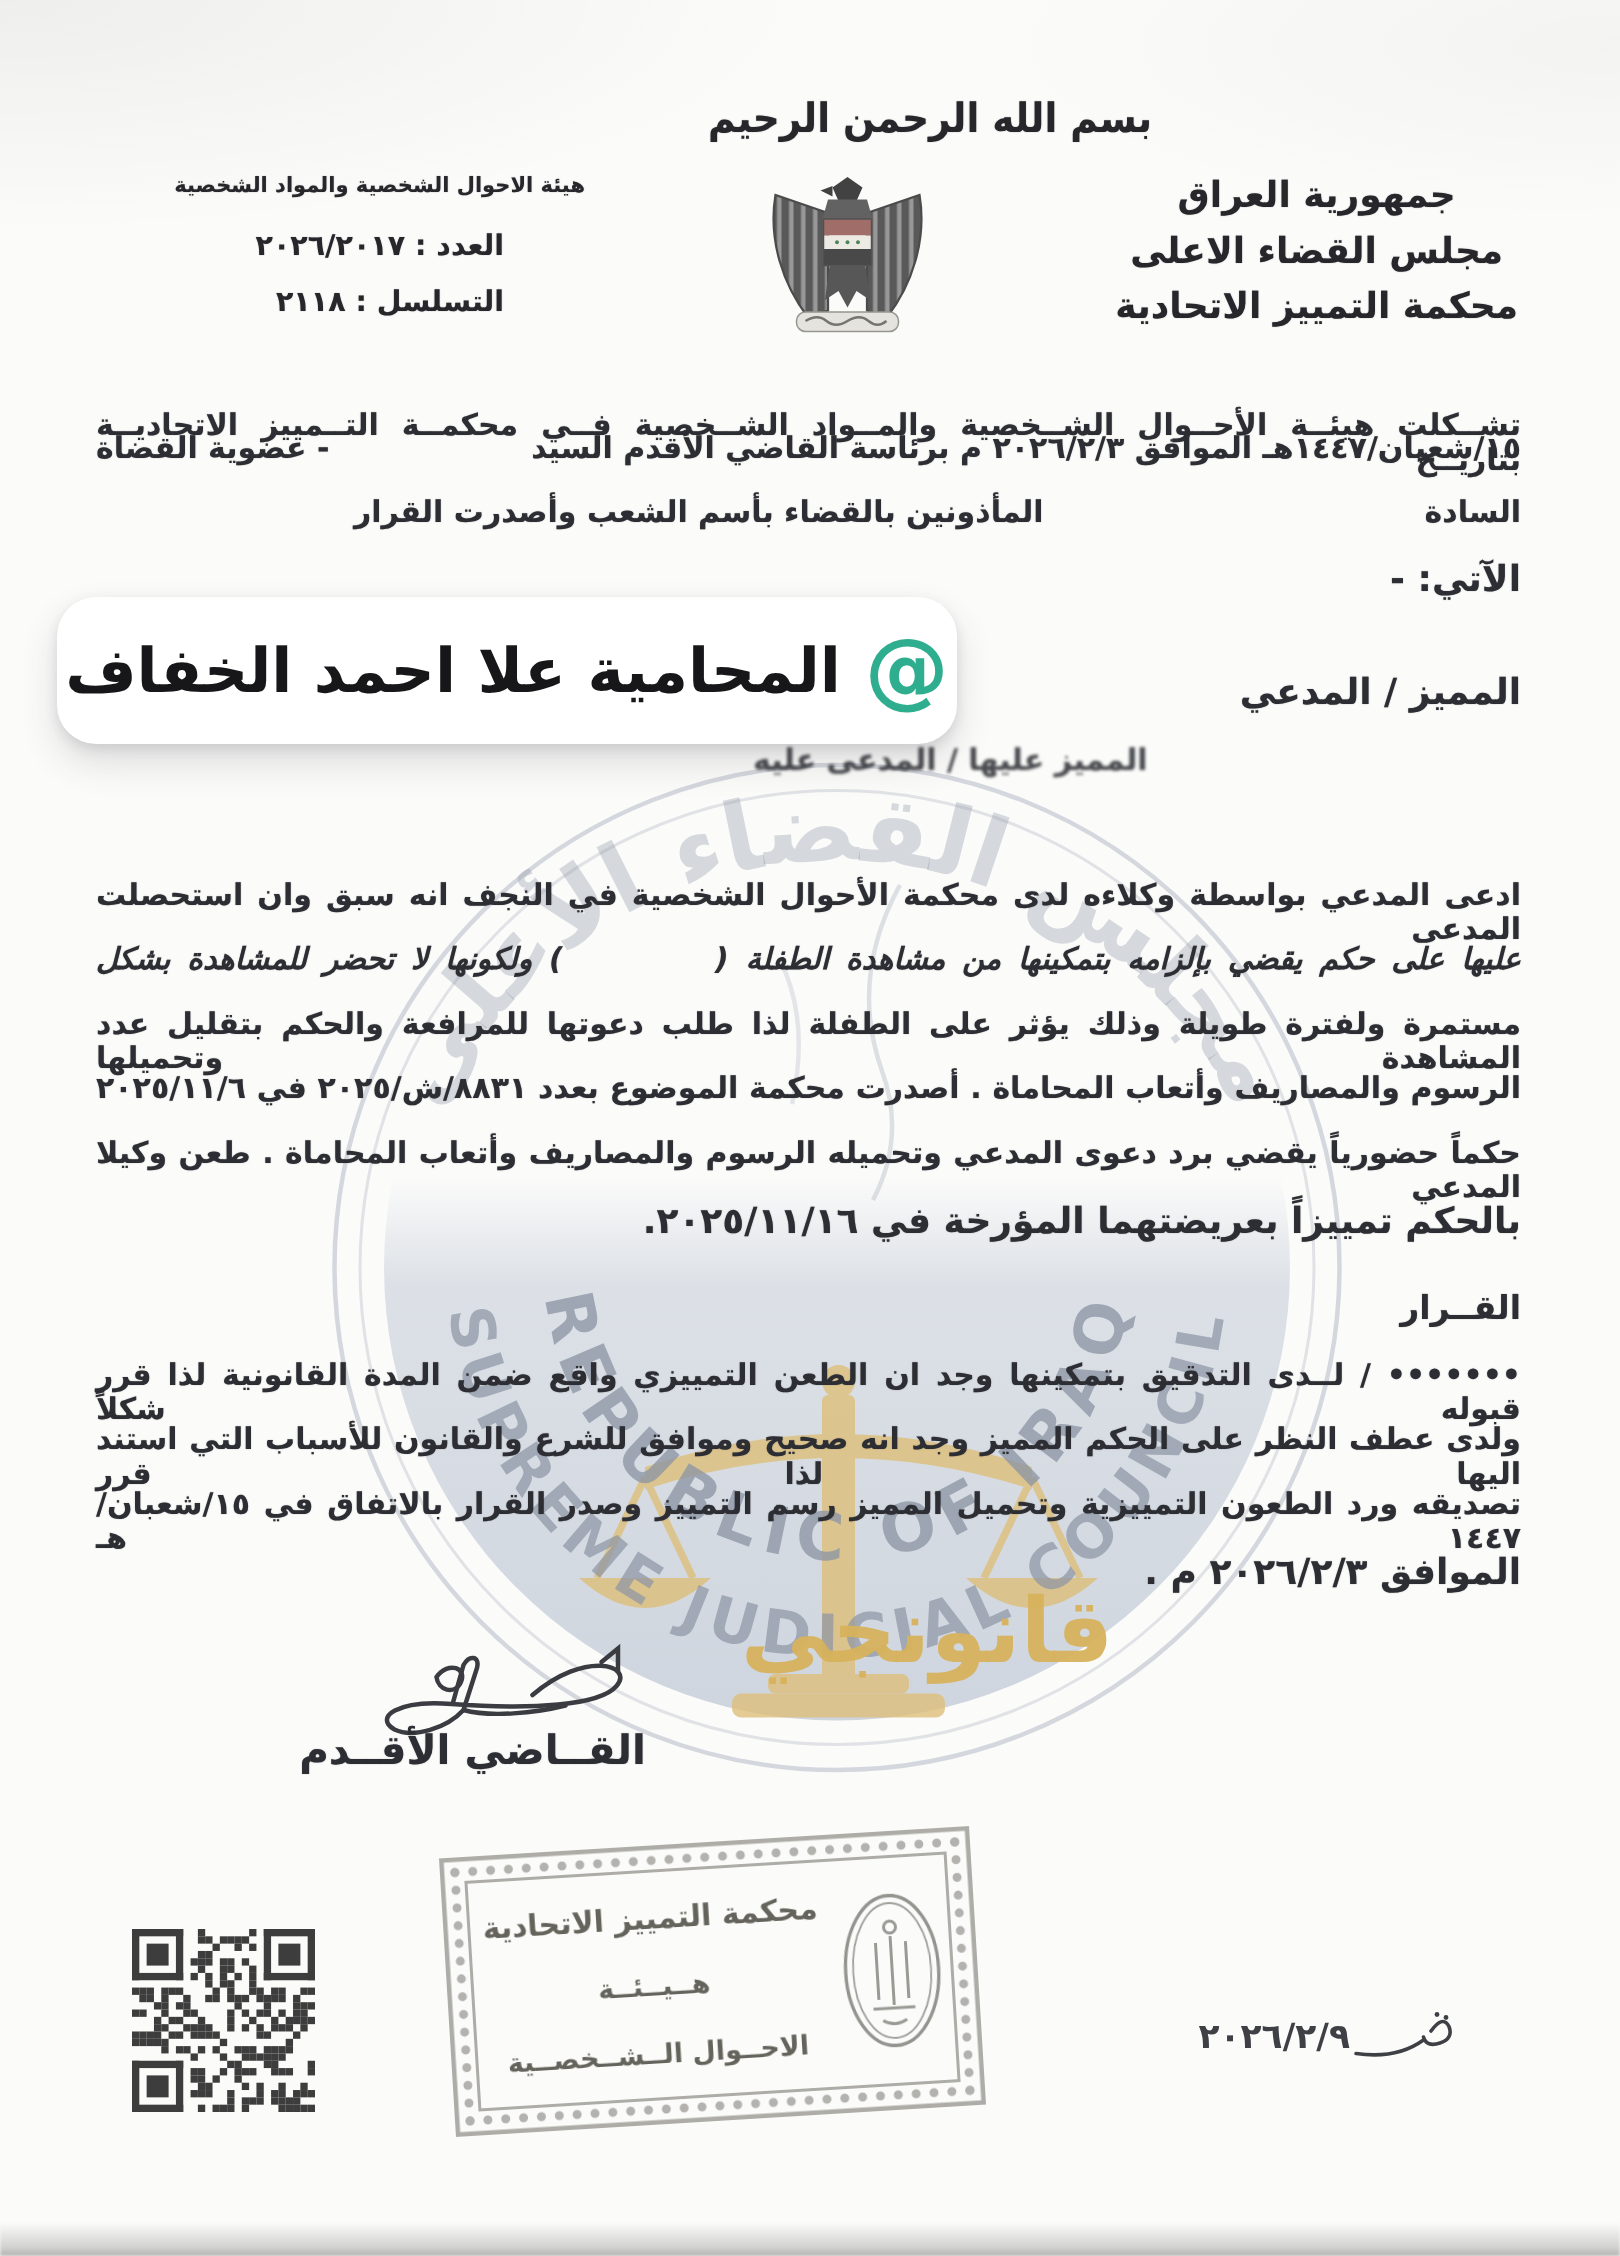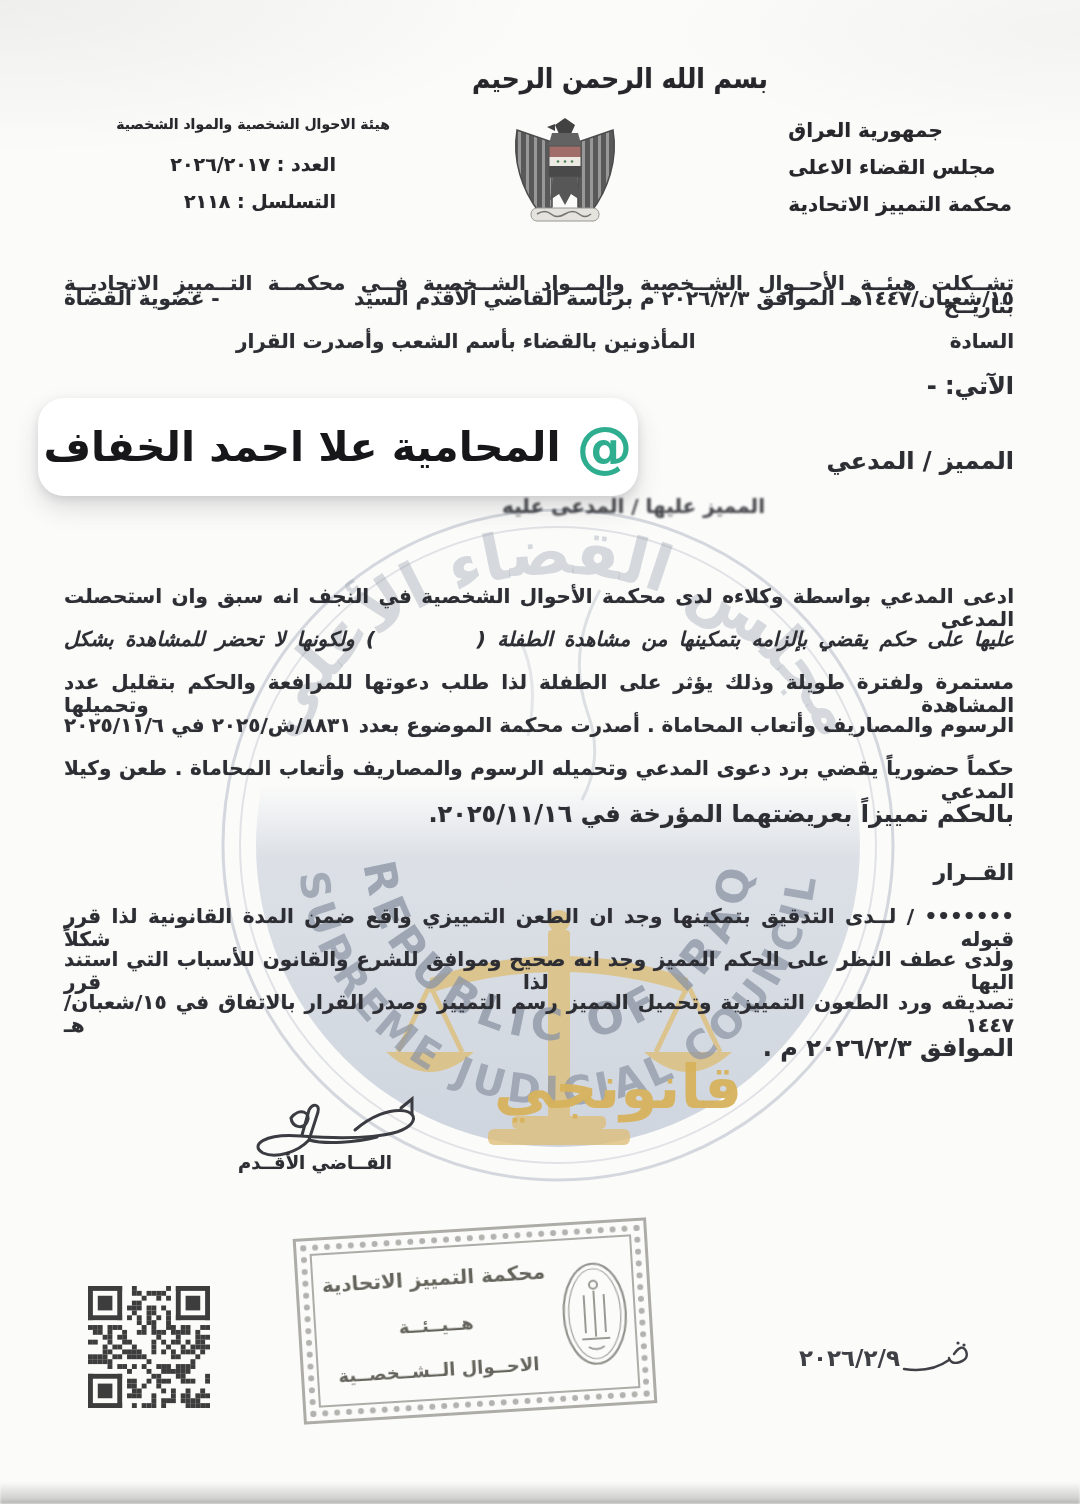--- a/index.html
+++ b/index.html
@@ -26,33 +26,33 @@
     text-shadow:0 0 0.8px rgba(46,47,53,0.45);
   }
   .gapline{
     position:absolute;right:66px;width:950px;display:flex;justify-content:space-between;
     font-size:20px;font-weight:bold;text-shadow:0 0 0.8px rgba(46,47,53,0.45);
   }
   .rline{position:absolute;right:66px;font-size:24px;font-weight:bold;white-space:nowrap;
     text-shadow:0 0 0.8px rgba(46,47,53,0.45);}
   .bismillah{left:450px;top:64px;width:340px;text-align:center;font-size:25px;
     transform:scaleY(1.08);letter-spacing:1px;color:#26262b;}
-  .hdr-right{right:68px;top:112px;text-align:left;font-size:20px;line-height:37px;color:#26262b;}
+  .hdr-right{right:68px;top:112px;text-align:center;font-size:24px;line-height:37px;color:#26262b;}
   .hdr-left-1{left:68px;top:116px;width:322px;text-align:right;font-size:14px;color:#26262b;}
   .hdr-left-2{left:68px;top:153px;width:268px;text-align:right;font-size:19px;color:#26262b;}
   .hdr-left-3{left:68px;top:190px;width:268px;text-align:right;font-size:19px;color:#26262b;}
   .party-appellee{filter:blur(0.9px);opacity:0.85;}
   .pill{
     left:38px;top:398px;width:600px;height:98px;z-index:30;background:#ffffff;
     border-radius:26px;display:flex;align-items:center;justify-content:center;gap:16px;
     box-shadow:0 12px 24px rgba(60,60,70,0.16),0 3px 8px rgba(60,60,70,0.12);
   }
   .pill .at{font-size:56px;font-weight:600;color:#2fae8f;line-height:1;}
   .pill .nm{font-size:41px;font-weight:800;color:#17171a;white-space:nowrap;}
-  .sig-label{left:190px;top:1152px;width:250px;text-align:center;font-size:18px;}
+  .sig-label{left:190px;top:1152px;width:250px;text-align:center;font-size:27px;}
   .stamp{
     left:298px;top:1228px;width:340px;height:172px;transform:rotate(-3.5deg);
     border:3px solid rgba(92,91,82,0.55);padding:4px;filter:blur(0.4px);opacity:0.9;
     background:rgba(255,255,255,0.0);z-index:5;
   }
   .stamp-mid{border:6px dotted rgba(92,91,82,0.5);height:100%;box-sizing:border-box;padding:3px;}
   .stamp-in{border:2px solid rgba(92,91,82,0.55);height:100%;box-sizing:border-box;
     display:flex;direction:rtl;align-items:center;}
   .stamp-txt{flex:1;display:flex;flex-direction:column;justify-content:space-around;
     height:92%;text-align:center;color:#55544b;font-weight:bold;}

